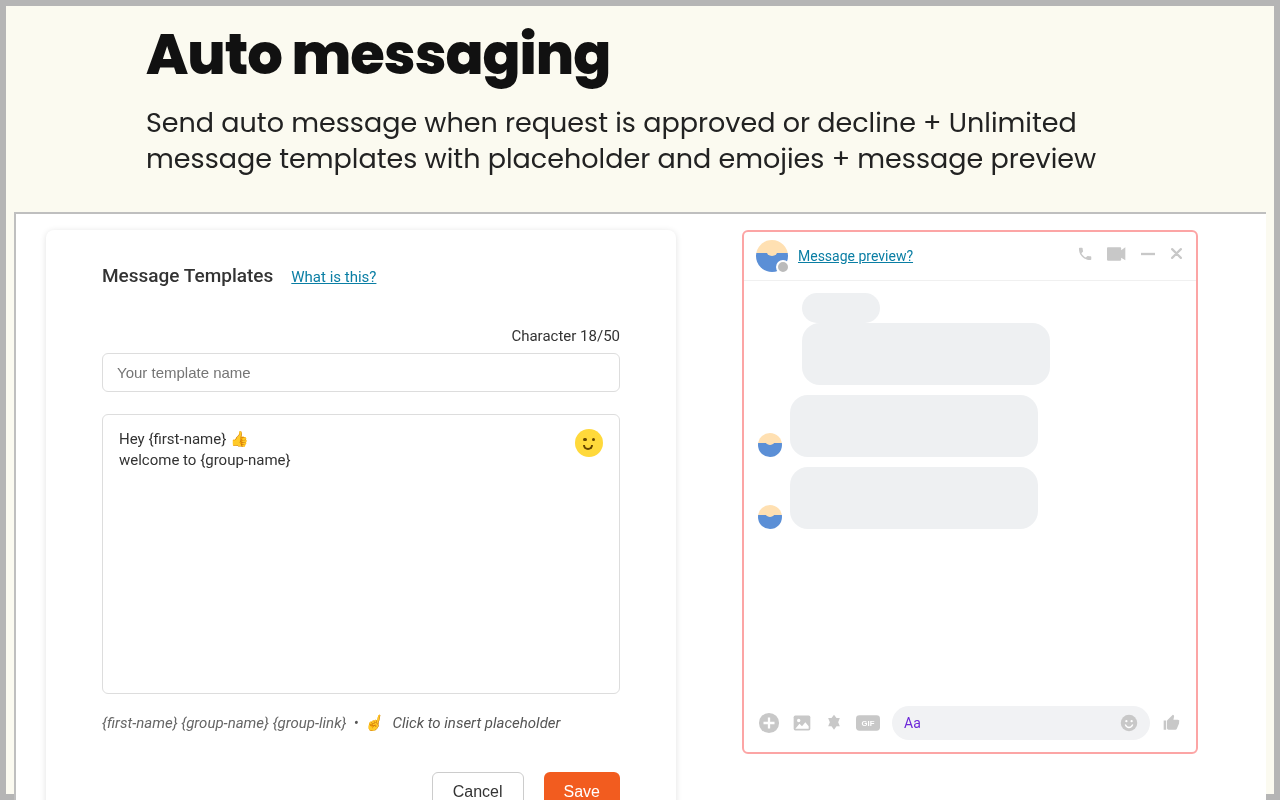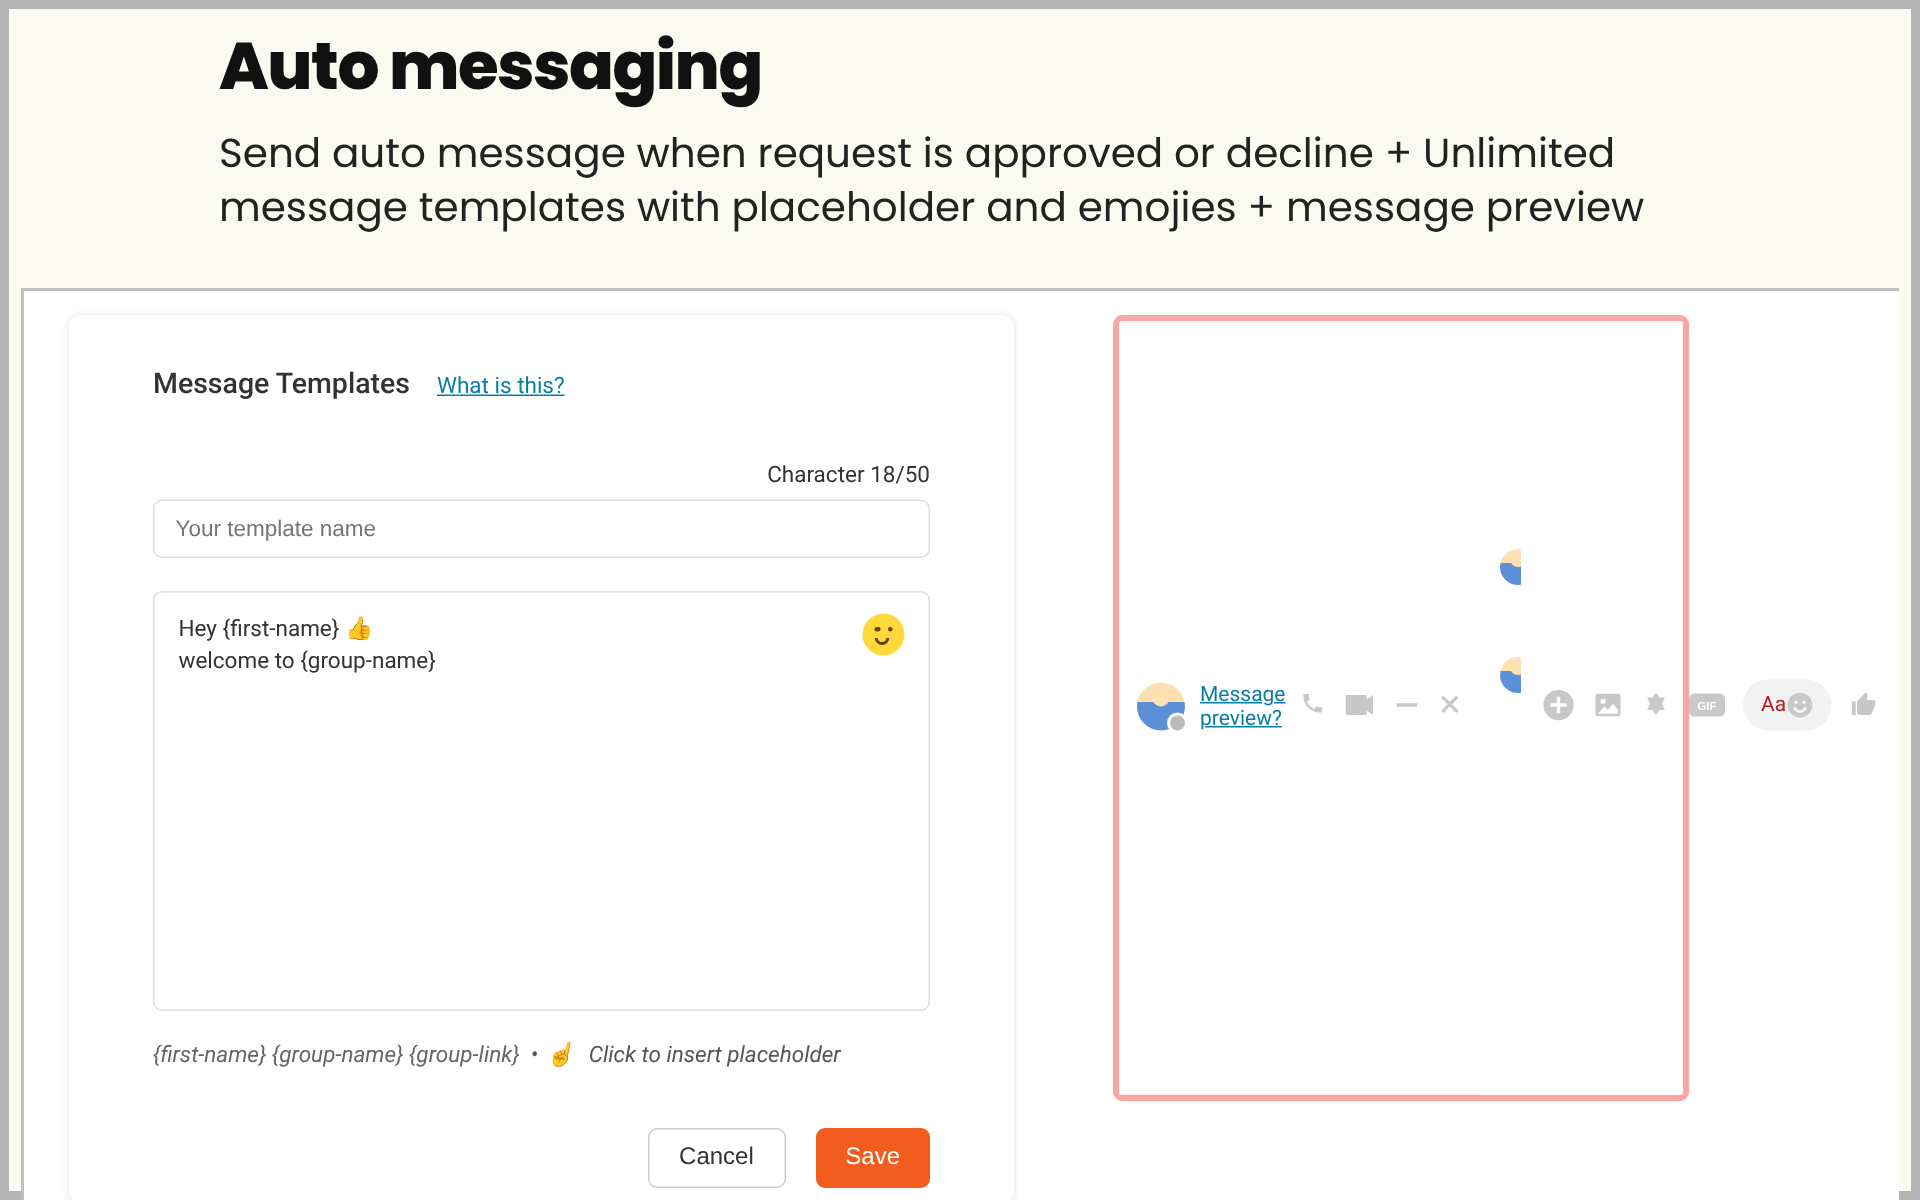--- a/index.html
+++ b/index.html
@@ -13,21 +13,21 @@
   .page {
     background: #fbfaf0;
     margin: 6px;
     height: 788px;
     position: relative;
   }
   .header {
     padding: 6px 140px 20px 140px;
   }
   .title {
-    font-size: 44px;
+    font-size: 56px;
     font-weight: 800;
     color: #111;
     font-family: "Poppins", -apple-system, sans-serif;
     letter-spacing: -1px;
   }
   .subtitle {
     font-size: 27px;
     color: #222;
     margin-top: 8px;
     line-height: 1.35;
@@ -164,27 +164,27 @@
     color: #333;
   }
   .btn-save {
     background: #f25c1f;
     border: none;
     color: #fff;
     font-weight: 500;
   }
   
   .preview {
-    width: 384px;
-    background: #fff;
-    border: 4px solid #fca5a5;
+    width: 456px;
+    background: #fff;
+    border: 2px solid #fca5a5;
     border-radius: 6px;
     height: 524px;
     display: flex;
-    flex-direction: row;
+    flex-direction: column;
   }
   .pv-head {
     display: flex;
     align-items: center;
     padding: 8px 12px;
     gap: 10px;
     border-bottom: 1px solid #f0f0f0;
   }
   .avatar {
     width: 32px; height: 32px;
@@ -275,21 +275,21 @@
     justify-content: center;
   }
   .foot-input {
     flex: 1;
     background: #f1f2f4;
     border-radius: 18px;
     padding: 8px 12px;
     display: flex;
     align-items: center;
     justify-content: space-between;
-    color: #b91c1c;
+    color: #6d28d9;
     font-size: 14px;
   }
 </style>
 </head>
 <body>
 
 <div class="page">
   <div class="header">
     <h1 class="title">Auto messaging</h1>
     <p class="subtitle">Send auto message when request is approved or decline + Unlimited message templates with placeholder and emojies + message preview</p>

